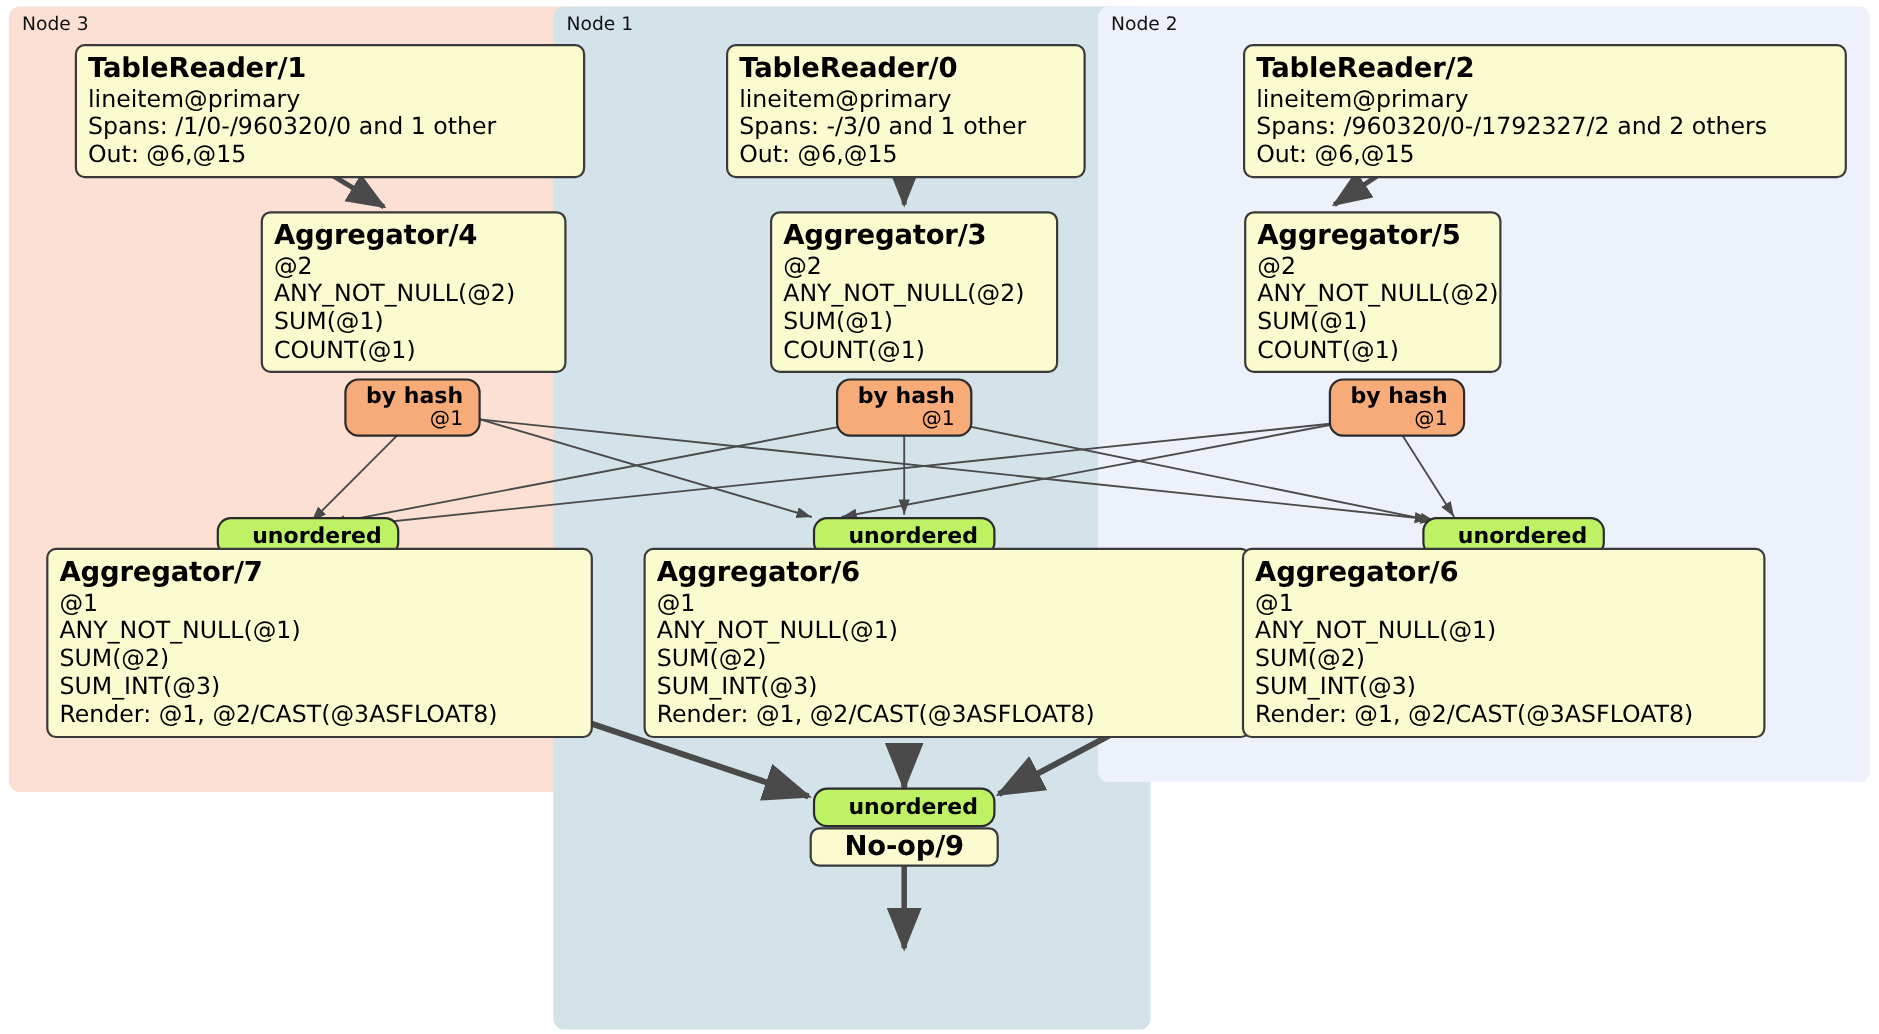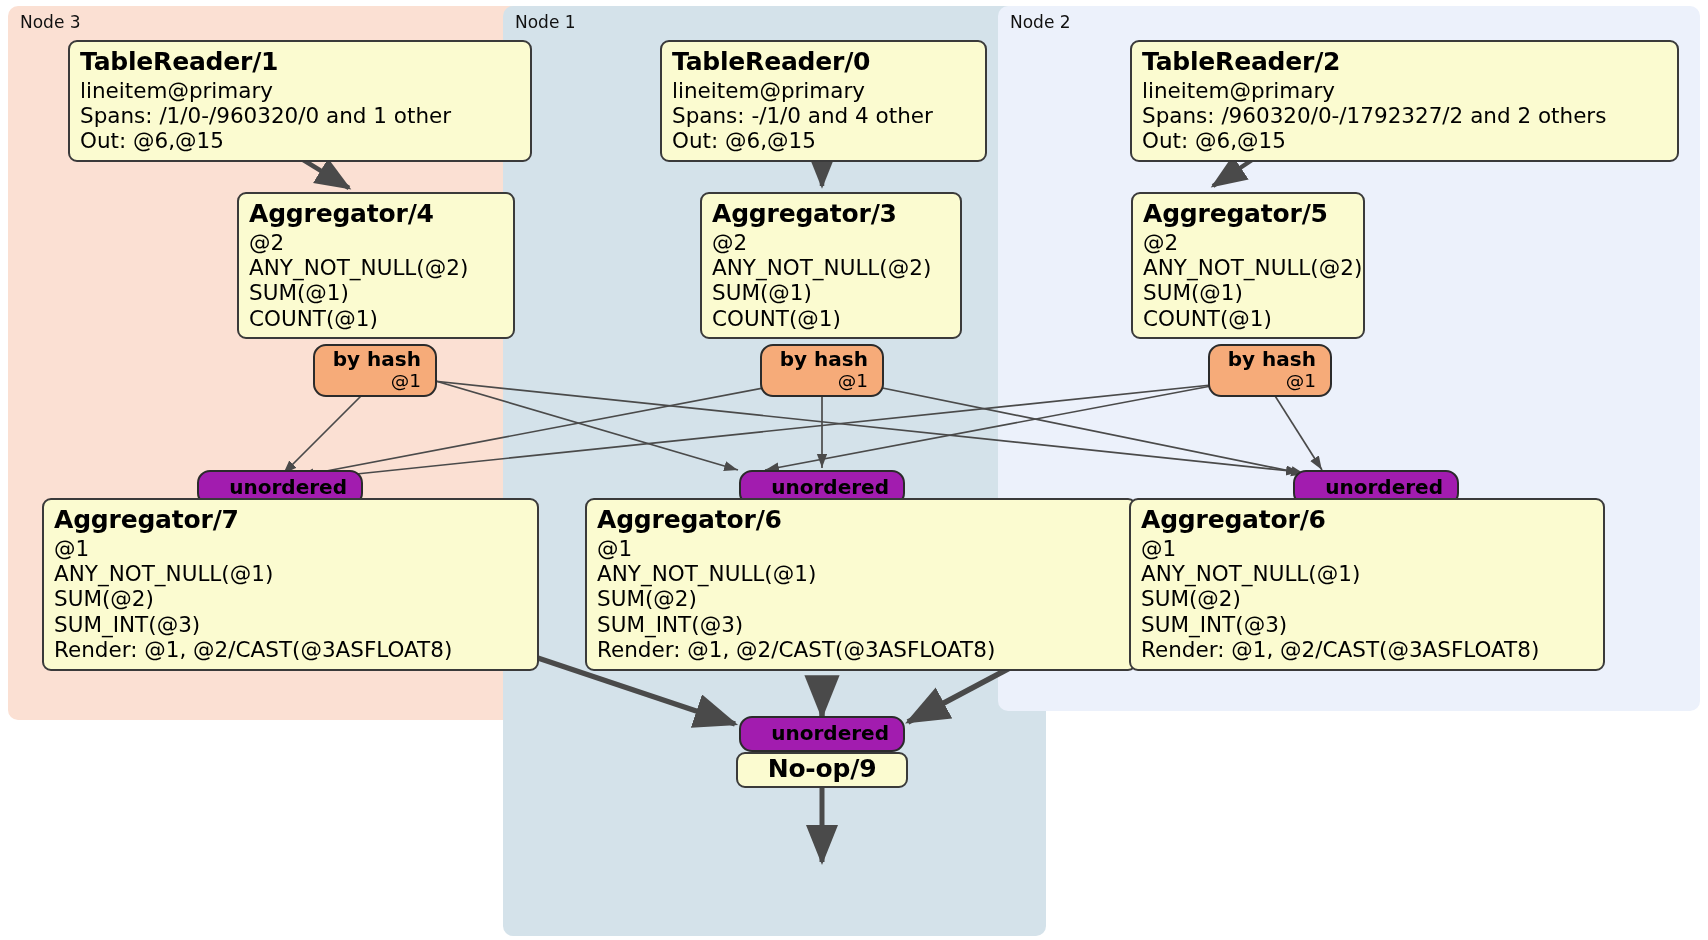--- a/index.html
+++ b/index.html
@@ -101,21 +101,21 @@
     line-height: 1.13;
   }
   .badge.hash .bmain {
     font-weight: bold;
     font-size: 20px;
   }
   .badge.hash .bsub {
     font-size: 18.5px;
   }
   .badge.unordered {
-    background: #a21caf;
+    background: #bef264;
     border-radius: 13px;
     padding: 4px 14px 5px 14px;
     font-weight: bold;
     font-size: 20px;
     line-height: 1.15;
   }
 </style>
 </head>
 <body>
 
@@ -177,21 +177,21 @@
   <div class="proc" id="tr1" style="left:68px; top:40px; width:464px;">
     <div class="ptitle">TableReader/1</div>
     <div class="pline">lineitem@primary</div>
     <div class="pline">Spans: /1/0-/960320/0 and 1 other</div>
     <div class="pline">Out: @6,@15</div>
   </div>
 
   <div class="proc" id="tr0" style="left:660px; top:40px; width:327px;">
     <div class="ptitle">TableReader/0</div>
     <div class="pline">lineitem@primary</div>
-    <div class="pline">Spans: -/1/0 and 4 other</div>
+    <div class="pline">Spans: -/3/0 and 1 other</div>
     <div class="pline">Out: @6,@15</div>
   </div>
 
   <div class="proc" id="tr2" style="left:1130px; top:40px; width:549px;">
     <div class="ptitle">TableReader/2</div>
     <div class="pline">lineitem@primary</div>
     <div class="pline">Spans: /960320/0-/1792327/2 and 2 others</div>
     <div class="pline">Out: @6,@15</div>
   </div>
 

